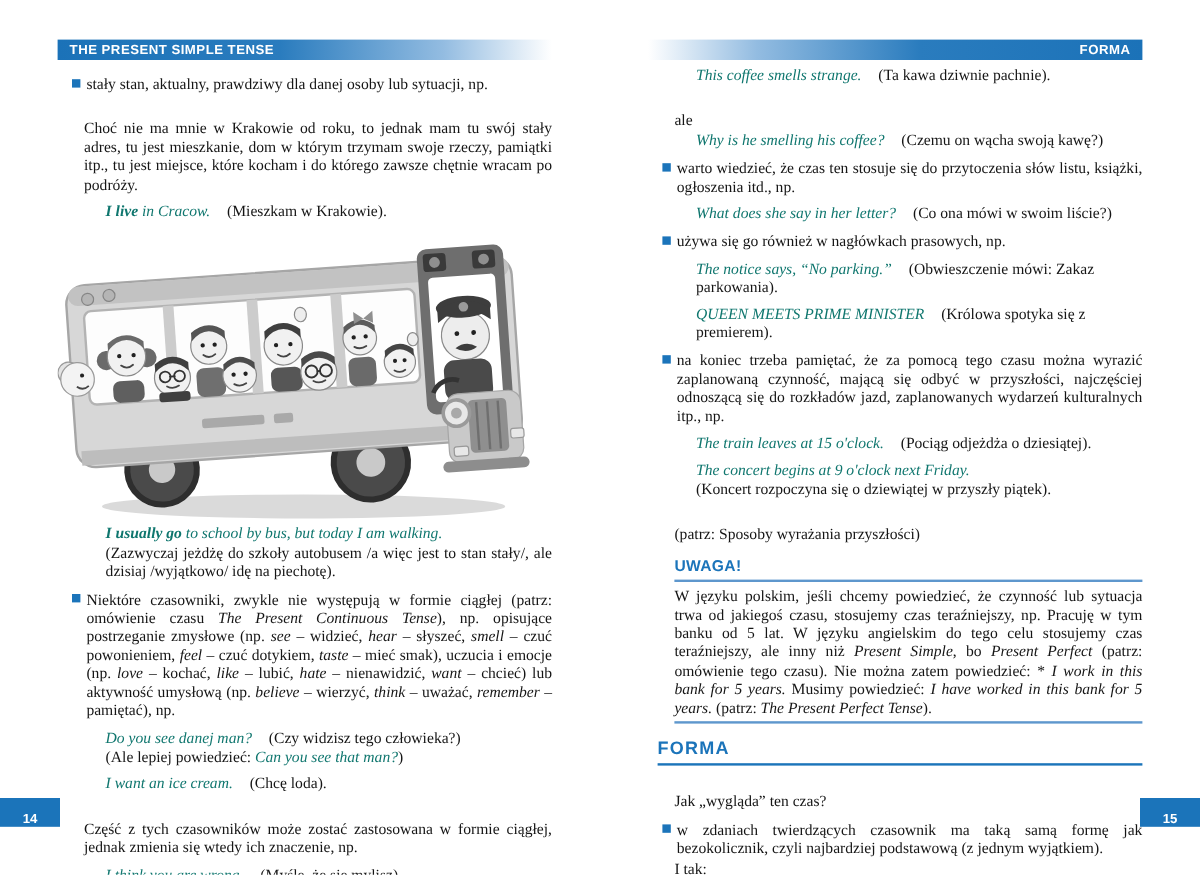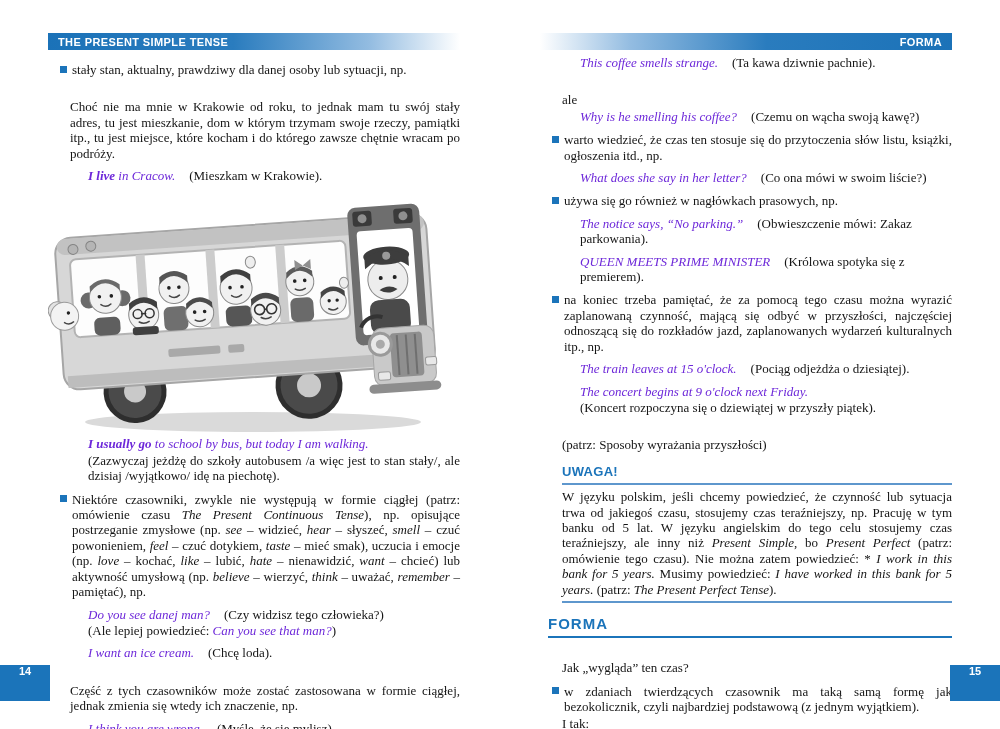--- a/index.html
+++ b/index.html
@@ -27,37 +27,37 @@
   .blk{margin-top:22px;}
   .blk-bullet{position:relative;margin-left:12px;padding-left:12px;margin-top:8px;text-align:justify;}
   .sq{position:absolute;left:0;top:3.5px;width:7px;height:7px;background:#1b74ba;}
   .blk-p{text-align:justify;}
   .ind-1{margin-left:22px;}
   .ind-2{margin-left:40px;}
   .blk-ex{margin-left:40px;margin-top:7px;}
   .tight{margin-top:1px;}
   .s-i{font-style:italic;}
   .s-b{font-weight:bold;}
-  .s-bl{color:#6d28d9;}
+  .s-bl{color:#0f766e;}
   .s-gap{padding-left:14px;}
   .blk-h{
     font-family:"Liberation Sans",sans-serif;font-weight:bold;color:#1b74ba;
     font-size:13px;margin-left:22px;margin-top:11px;letter-spacing:.3px;
   }
   .blk-h2{
     font-family:"Liberation Sans",sans-serif;font-weight:bold;color:#1b74ba;
     font-size:15px;margin-left:8px;margin-top:13px;letter-spacing:1px;
     border-bottom:2.5px solid #1b74ba;padding-bottom:5px;
   }
   .rule{height:2px;background:#5e97cd;margin:4px 0 4px 22px;}
   .illustration{margin:2px 0 0 0;line-height:0;}
   .pagenum{
-    position:absolute;top:665px;width:50px;height:36px;background:#1b74ba;
+    position:absolute;top:665px;width:50px;height:24px;background:#1b74ba;
     color:#fff;font-family:"Liberation Sans",sans-serif;font-weight:bold;font-size:11px;
-    display:flex;align-items:flex-start;justify-content:center;
+    display:flex;align-items:flex-end;justify-content:center;
   }
   #pn-left{left:0;}
   #pn-right{right:0;}
 </style>
 </head>
 <body>
 
 <div class="page" id="page-left">
   <div class="hdr">
     <span>THE PRESENT SIMPLE TENSE</span>

